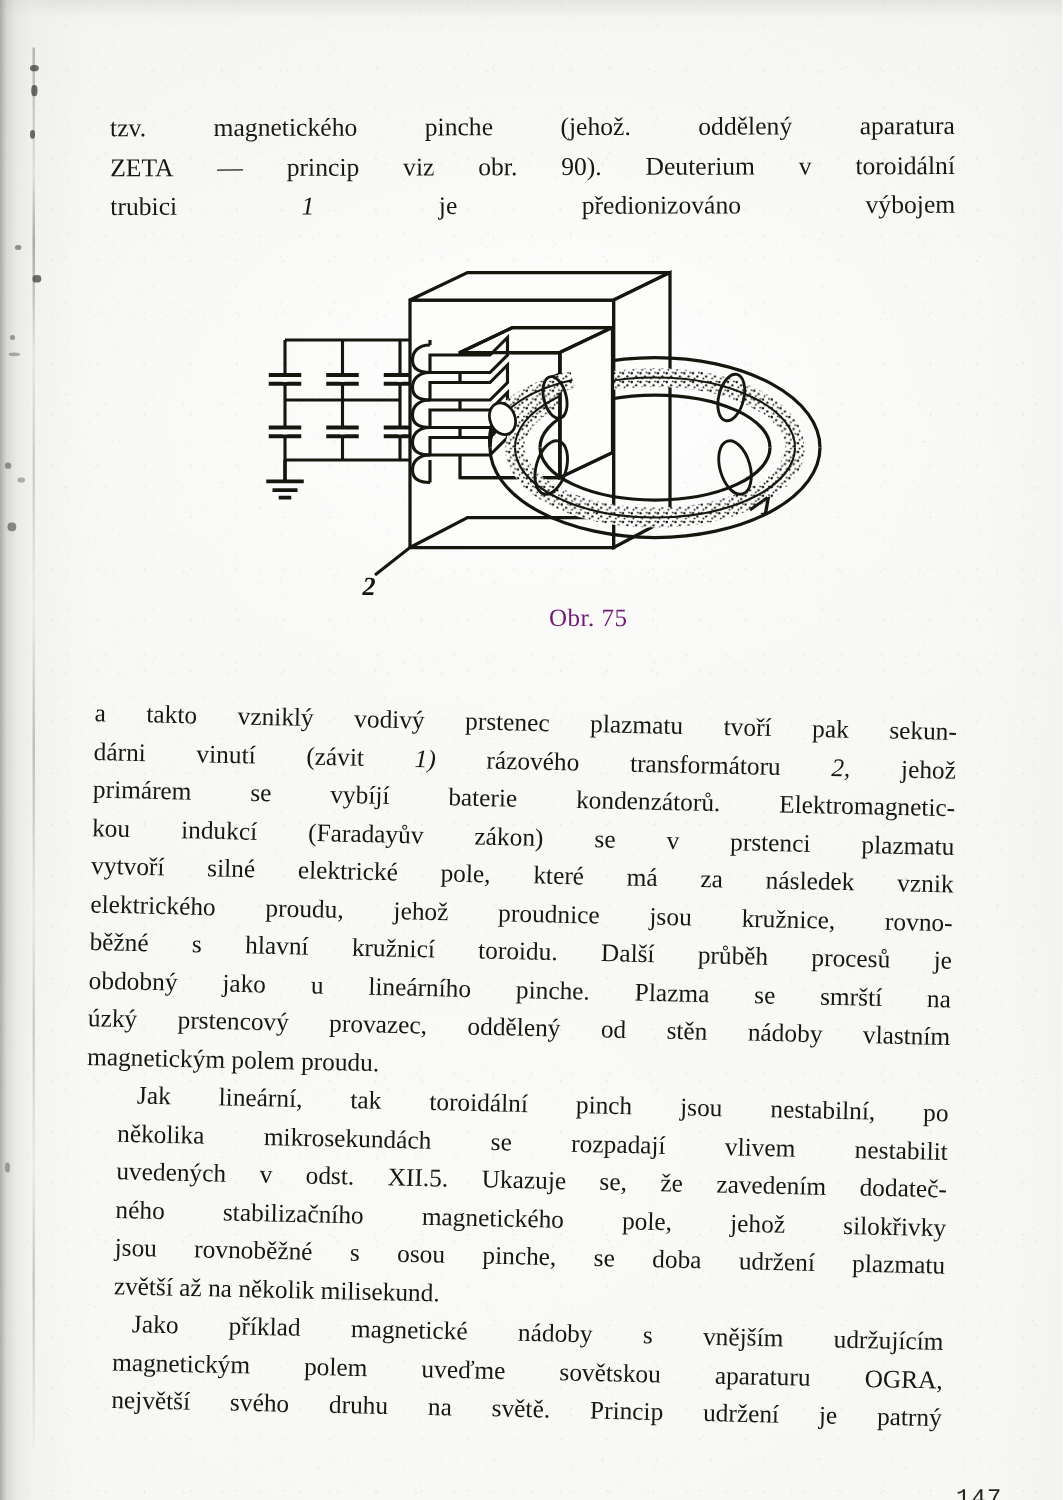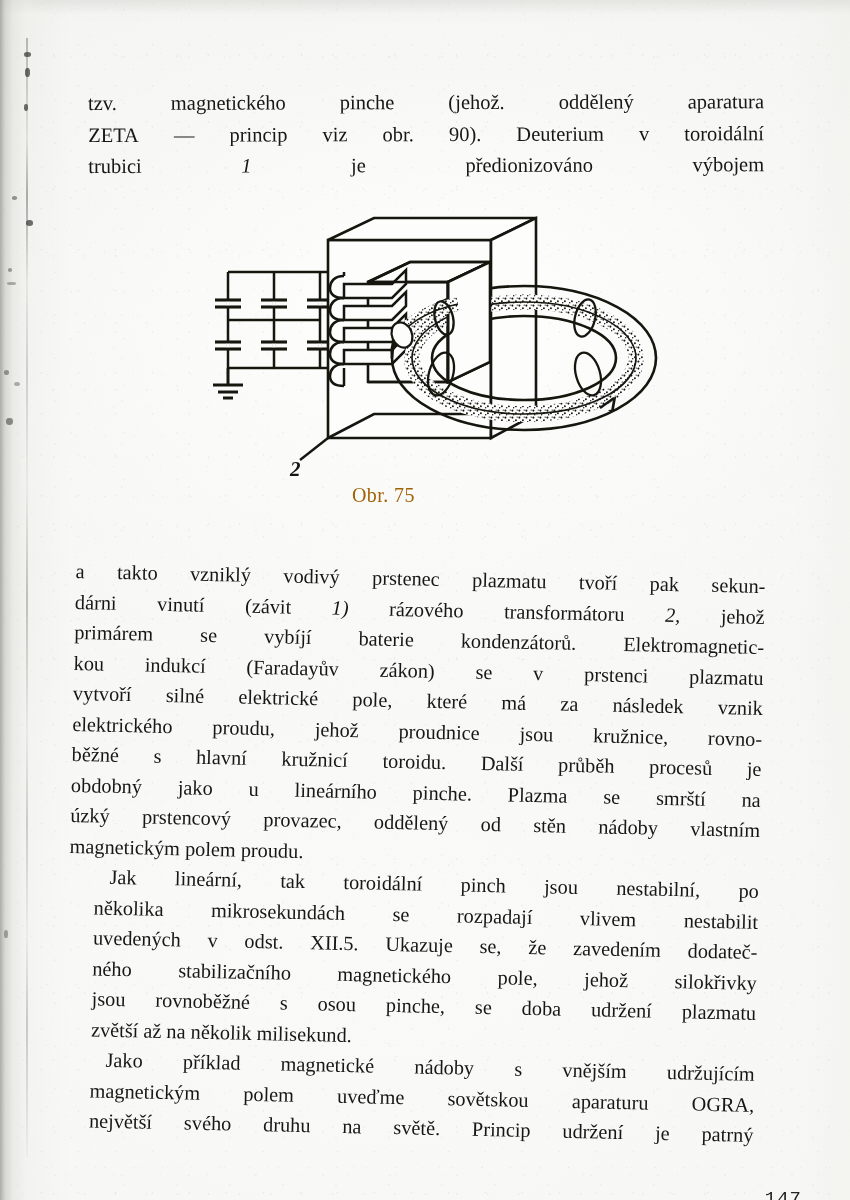--- a/index.html
+++ b/index.html
@@ -84,21 +84,21 @@
   
   .j{display:flex;justify-content:space-between;}
   .j > span{white-space:pre;}
   .j.last{justify-content:flex-start;}
 
   
   #figure{position:absolute;left:196px;top:206px;width:470px;height:290px;}
   #figure svg{display:block;}
   .fig-caption{
     position:absolute;left:352px;top:484px;width:150px;
-    text-align:left;font-size:20px;color:#a16207;letter-spacing:.4px;
+    text-align:right;font-size:20px;color:#701a75;letter-spacing:.4px;
   }
   .fig-label{position:absolute;font-style:italic;font-size:21px;color:#16160f;font-weight:600;}
   #label-1{left:608px;top:392px;}
   #label-2{left:290px;top:457px;}
 
   
   .page-number{
     position:absolute;right:48px;bottom:-10px;
     font-size:19px;color:#24241f;letter-spacing:1px;
   }

